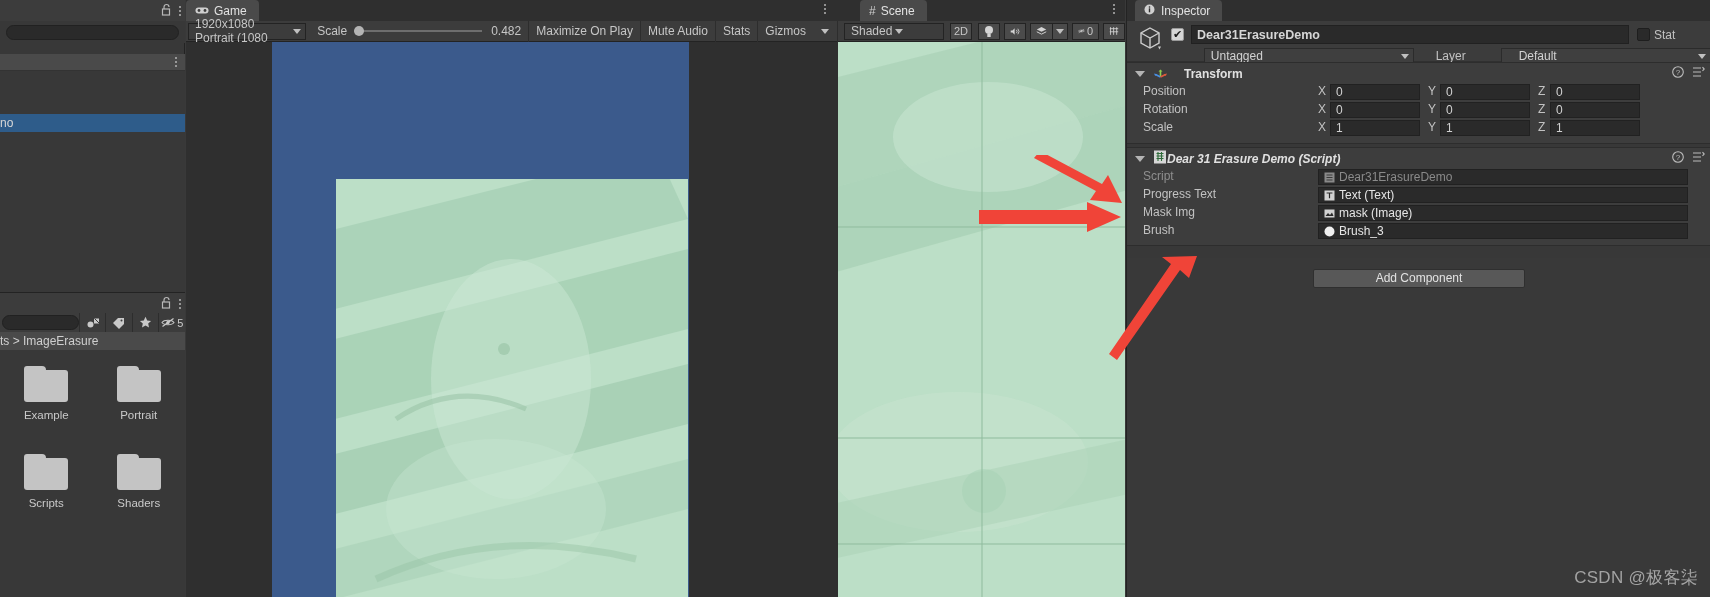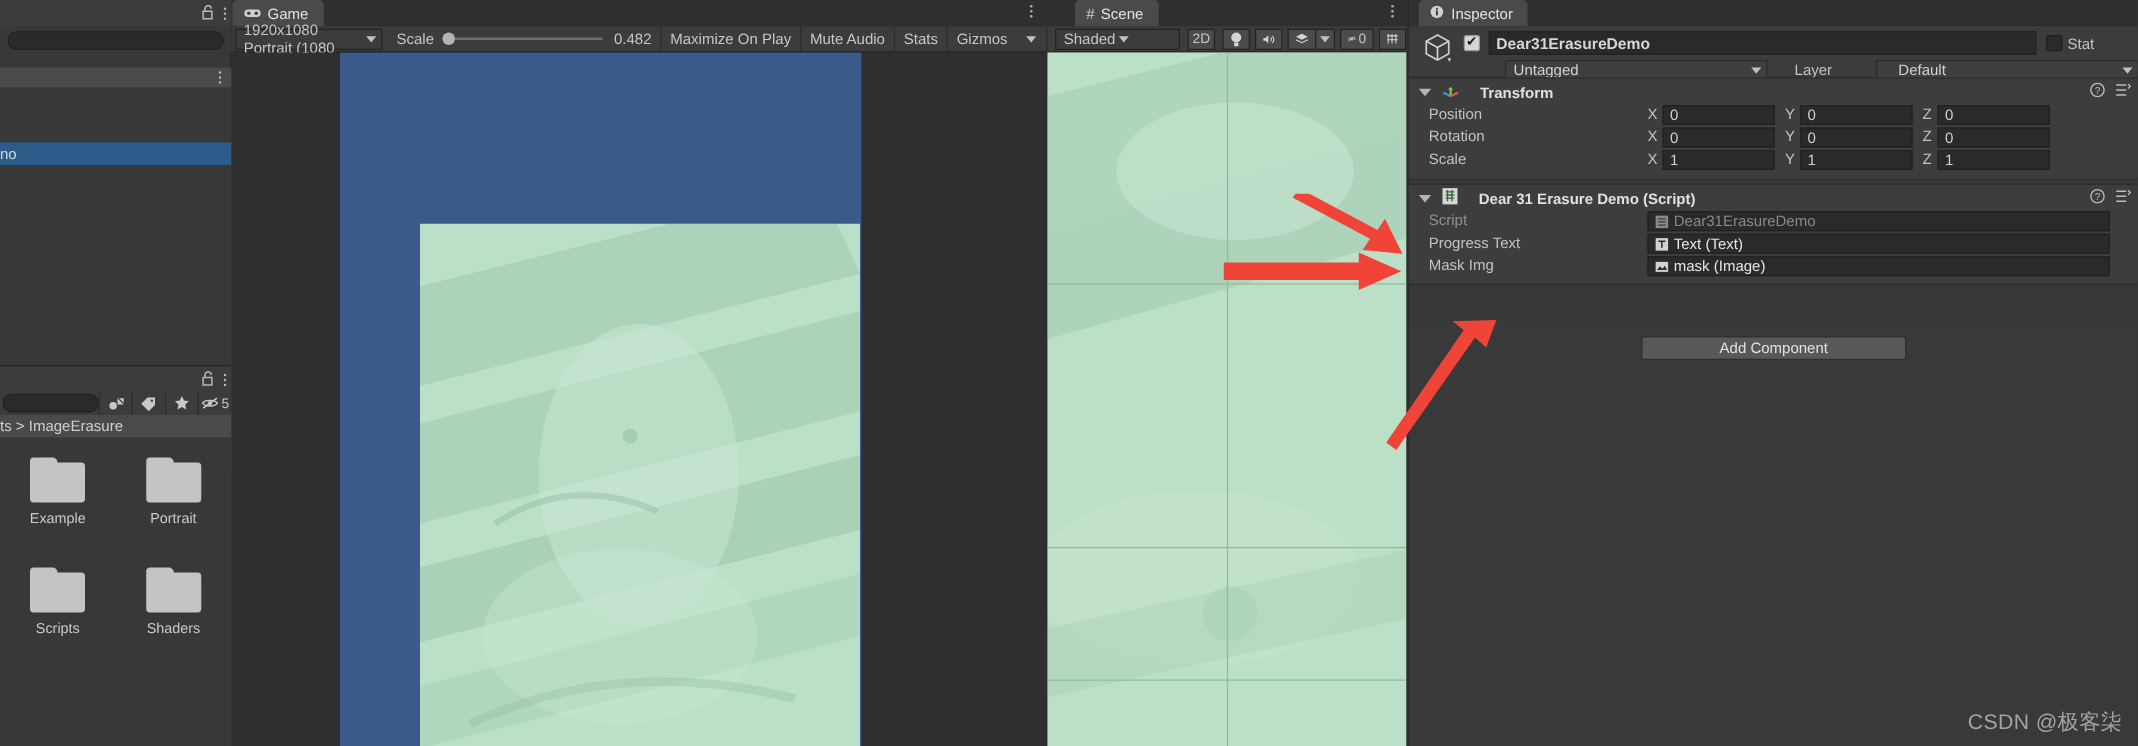--- a/index.html
+++ b/index.html
@@ -800,21 +800,21 @@
 
     <div class="abs component" style="left:0;top:147px;">
       <div class="comp-header">
         <span class="foldout"></span>
         <span style="margin-left:2px;">
           <svg width="14" height="14" viewBox="0 0 14 14">
             <rect x="1" y="0.5" width="12" height="13" fill="#d7d7d7"></rect>
             <path d="M3.5 3.5h7M3.5 6h7M3.5 8.5h7M5 2v9M8.5 2v9" stroke="#2f6b3a" stroke-width="1.1"></path>
           </svg>
         </span>
-        <span class="comp-title" style="margin-left:16px;">Dear 31 Erasure Demo (Script)</span>
+        <span class="comp-title" style="margin-left:0;font-style:italic;">Dear 31 Erasure Demo (Script)</span>
         <span class="comp-header-right">
           <span>
             <svg width="12" height="12" viewBox="0 0 12 12">
               <circle cx="6" cy="6" r="5.3" fill="none" stroke="#bcbcbc" stroke-width="1.1"></circle>
               <text x="6" y="9" font-size="8" fill="#bcbcbc" text-anchor="middle" font-family="Liberation Sans">?</text>
             </svg>
           </span>
           <span>
             <svg width="13" height="12" viewBox="0 0 13 12">
               <path d="M1 2h8M1 6h8M1 10h8" stroke="#bcbcbc" stroke-width="1.1"></path>
@@ -856,20 +856,31 @@
           <span class="mini-ico">
             <svg width="11" height="11" viewBox="0 0 11 11">
                 <rect x="0.5" y="1.5" width="10" height="8" fill="#d2d2d2"></rect>
                 <path d="M1.5 8 4 5l2 2 2-2.5 1.5 3.5z" fill="#2a2a2a"></path>
               </svg>
           </span>
           <span>mask (Image)</span>
         </span>
       </div>
 
+      <div class="prop-row">
+        <span class="prop-label">Brush</span>
+        <span class="obj-field" style="width:370px;">
+          <span class="mini-ico">
+            <svg width="11" height="11" viewBox="0 0 11 11">
+                <circle cx="5.5" cy="5.5" r="5" fill="#f0f0f0"></circle>
+              </svg>
+          </span>
+          <span>Brush_3</span>
+        </span>
+      </div>
       <div style="height:4px;"></div>
     </div>
 
     <div class="abs" id="add-component-wrap">
       <div id="add-component-btn">
         <span>Add Component</span>
       </div>
     </div>
     <div class="abs" id="insp-body-fill"></div>
   </div>

